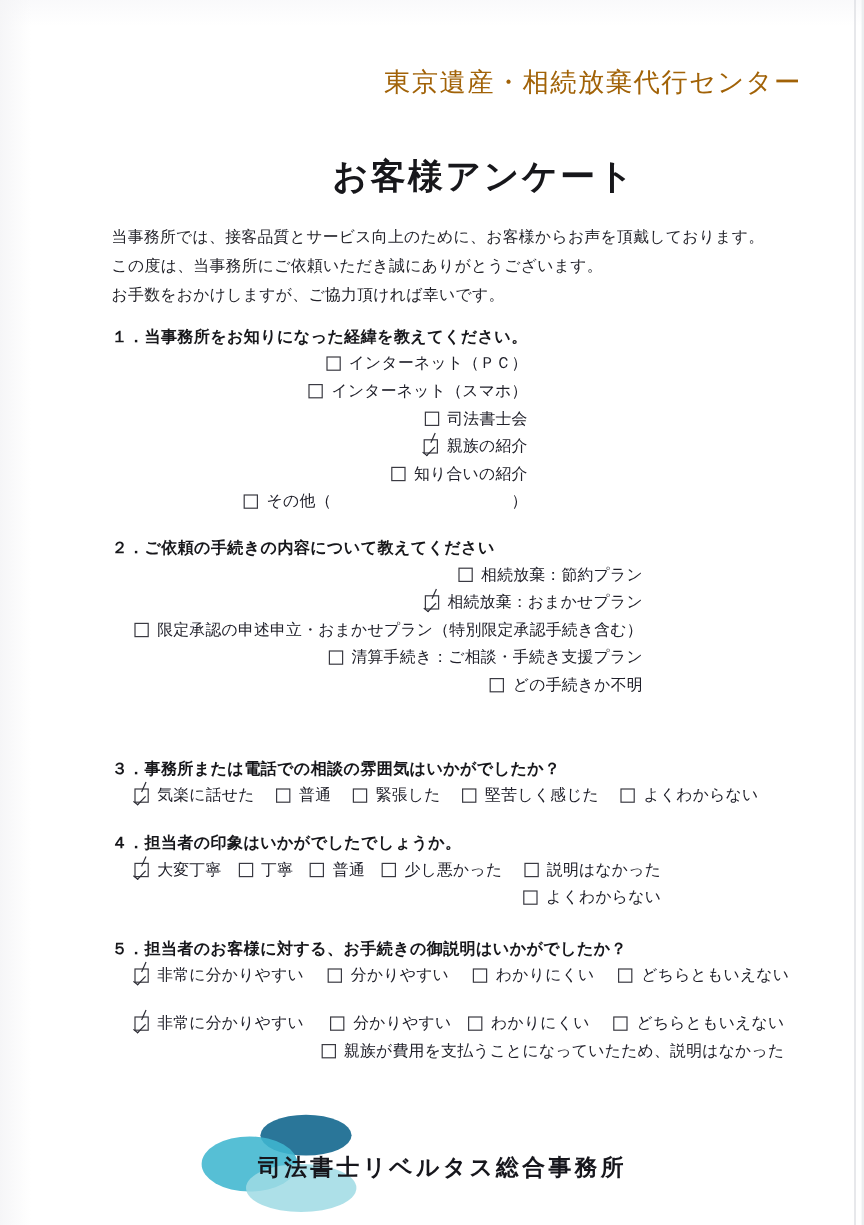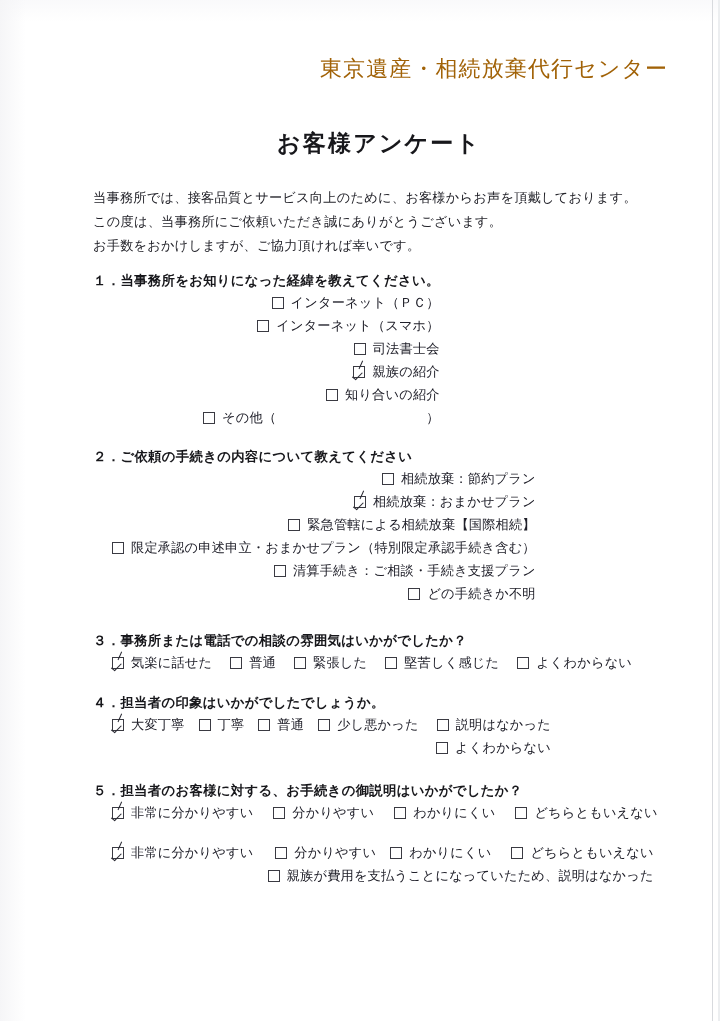--- a/index.html
+++ b/index.html
@@ -54,21 +54,21 @@
     top: 54px;
     font-size: 22px;
     letter-spacing: 1.1px;
     color: #a16207;
     white-space: nowrap;
   }
   .doc-title {
     position: absolute;
     left: 277px;
     top: 128px;
-    font-size: 23px;
+    font-size: 29px;
     font-weight: bold;
     letter-spacing: 2.2px;
     color: #17171b;
     white-space: nowrap;
   }
 
   .intro {
     position: absolute;
     left: 93px;
     top: 186px;
@@ -258,26 +258,20 @@
           </div>
           <div class="opt-row">
             <span class="opt">
               <span class="box checked"></span>
               <span class="opt-label">相続放棄：おまかせプラン</span>
             </span>
           </div>
           <div class="opt-row">
             <span class="opt">
               <span class="box"></span>
-              <span class="opt-label">緊急管轄による相続放棄【国際相続】</span>
-            </span>
-          </div>
-          <div class="opt-row">
-            <span class="opt">
-              <span class="box"></span>
               <span class="opt-label">限定承認の申述申立・おまかせプラン（特別限定承認手続き含む）</span>
             </span>
           </div>
           <div class="opt-row">
             <span class="opt">
               <span class="box"></span>
               <span class="opt-label">清算手続き：ご相談・手続き支援プラン</span>
             </span>
           </div>
           <div class="opt-row">
@@ -408,13 +402,21 @@
           <div class="opt-row">
             <span class="opt">
               <span class="box"></span>
               <span class="opt-label">親族が費用を支払うことになっていたため、説明はなかった</span>
             </span>
           </div>
         </div>
       </div>
     </div>
 
+  <div class="logo">
+    <svg width="420" height="86" viewBox="0 0 420 86" xmlns="http://www.w3.org/2000/svg">
+      <ellipse cx="100" cy="18" rx="38" ry="17" fill="#1f6f94" opacity="0.95"></ellipse>
+      <ellipse cx="53" cy="42" rx="40" ry="23" fill="#3fb6cf" opacity="0.88"></ellipse>
+      <ellipse cx="96" cy="62" rx="46" ry="20" fill="#9fdbe4" opacity="0.85"></ellipse>
+    </svg>
+    <div class="logo-text">司法書士リベルタス総合事務所</div>
+  </div>
 </div>
 
 </body></html>

